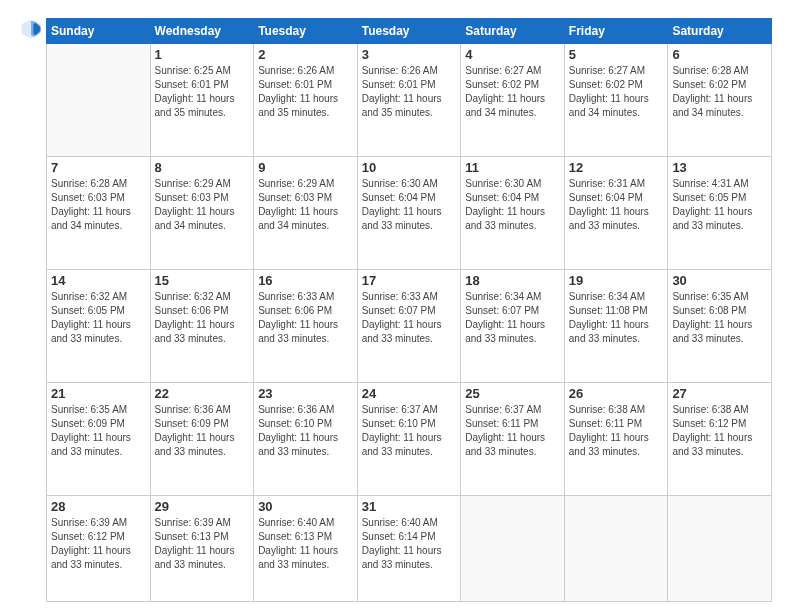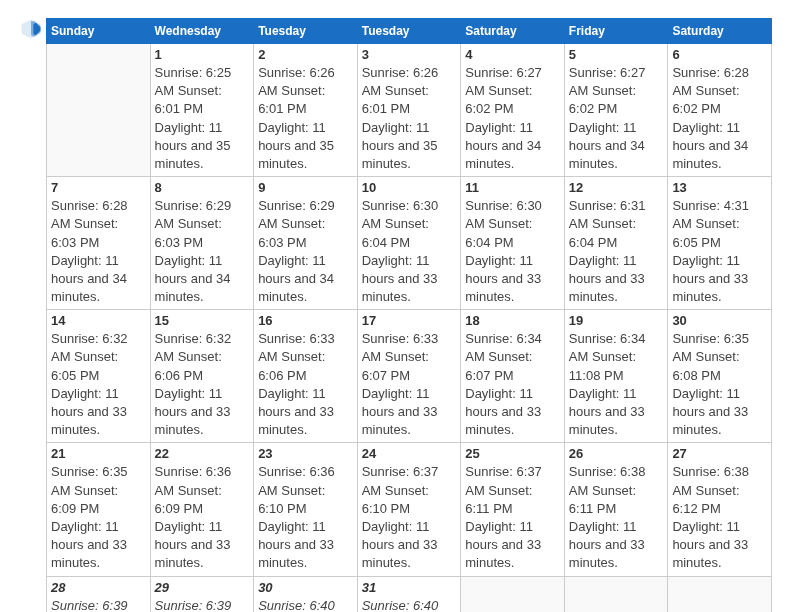--- a/index.html
+++ b/index.html
@@ -85,27 +85,26 @@
       background: #f9f9f9;
     }
     .day-number {
       font-size: 13px;
       font-weight: bold;
       color: #333;
       display: block;
       margin-bottom: 2px;
     }
     .day-info {
-      font-size: 13px;
+      font-size: 10px;
       color: #444;
       line-height: 1.4;
     }
     .last-row td {
       height: 75px;
-      font-style: italic;
     }
   </style>
 </head>
 <body>
 
 <div class="page">
   <div class="header">
     <div class="logo">
       <svg class="logo-icon" viewBox="0 0 28 28">
         <polygon points="14,2 26,8 26,20 14,26 2,20 2,8" fill="#1a6fc4" opacity="0.15"></polygon>

